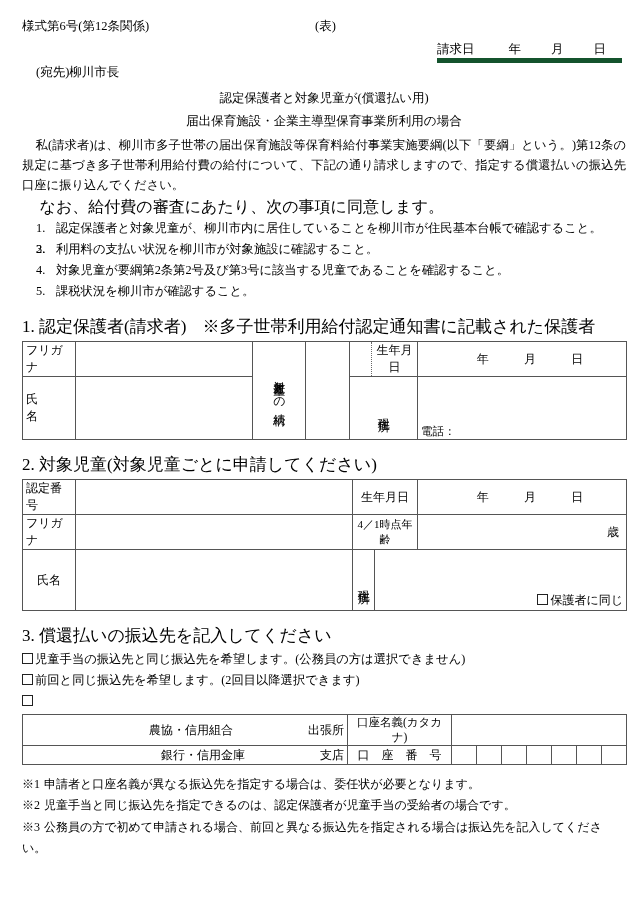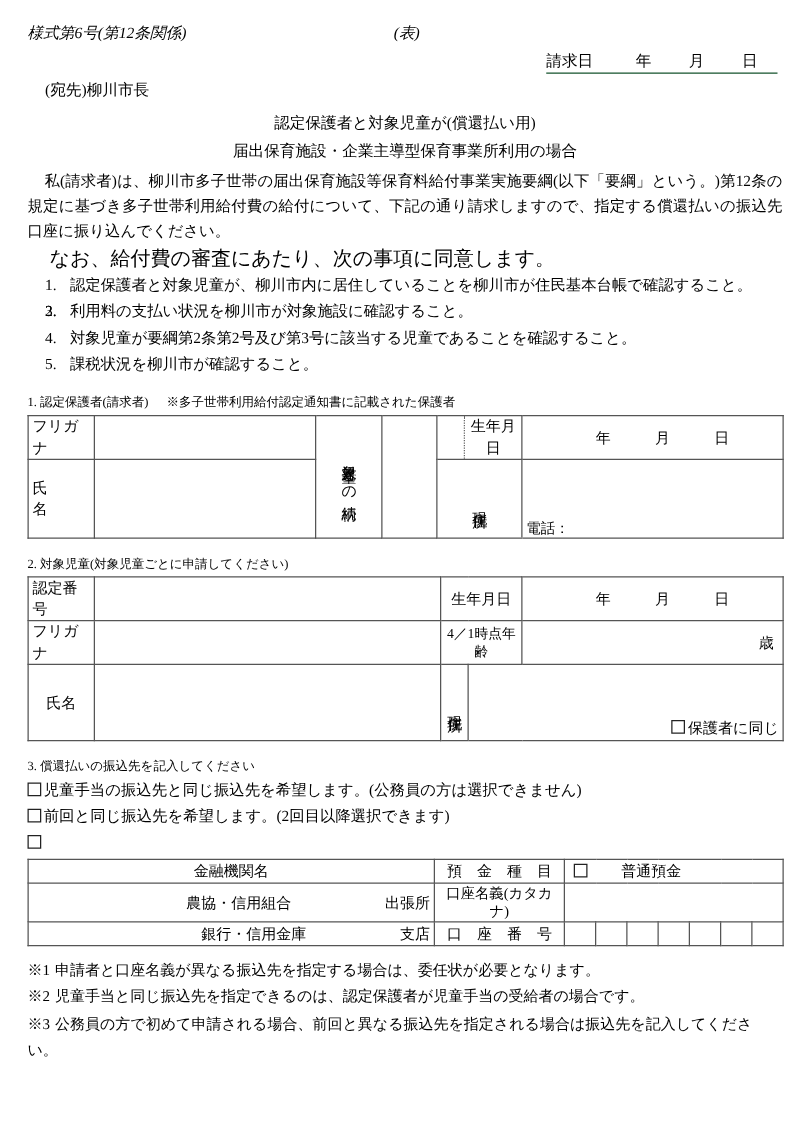--- a/index.html
+++ b/index.html
@@ -26,38 +26,37 @@
     left: 22px;
     top: 18px;
     width: 604px;
   }
 
   
   .row-head {
     position: relative;
     height: 20px;
     font-size: 12.5px;
-    font-style: italic;
   }
   .form-no {
     position: absolute;
     left: 0;
     top: 0;
   }
   .omote {
     position: absolute;
     left: 293px;
     top: 0;
   }
   .claim-date {
     position: absolute;
     left: 415px;
     top: 22px;
     width: 185px;
-    border-bottom: 1px solid #14532d;
+    border-bottom: 5px solid #14532d;
     font-size: 12.5px;
     height: 18px;
     display: flex;
     align-items: flex-end;
   }
   .claim-date .lbl { margin-right: 34px; }
   .claim-date .y { margin-right: 30px; }
   .claim-date .m { margin-right: 30px; }
 
   .addressee {
@@ -98,21 +97,21 @@
     position: relative;
   }
   ol.consent li .num {
     position: absolute;
     left: 14px;
     top: 0;
   }
 
   
   .sec-head {
-    font-size: 10px;
+    font-size: 17px;
     margin-top: 13px;
     margin-bottom: 3px;
   }
   .sec-head .note { margin-left: 12px; }
 
   
   table.form {
     border-collapse: collapse;
     width: 604px;
     table-layout: fixed;
@@ -338,28 +337,20 @@
       <col style="width:25px">
           <col style="width:25px">
           <col style="width:25px">
           <col style="width:25px">
       <col style="width:25px">
           <col style="width:25px">
           <col style="width:25px">
     </colgroup>
     <tbody>
       <tr>
-        <td class="sh" style="height:18px">金融機関名</td>
-        <td class="sh">預　金　種　目</td>
-        <td colspan="7">
-          <span class="box" style="margin-left:4px"></span>
-          <span style="margin-left:22px">普通預金</span>
-        </td>
-      </tr>
-      <tr>
         <td class="rgt dot-t" style="height:18px">
           <span style="position:relative;left:-72px">農協・信用組合</span>
           <span>出張所</span>
         </td>
         <td class="sh" style="font-size:11.5px">口座名義(カタカナ)</td>
         <td colspan="7"></td>
       </tr>
       <tr>
         <td class="rgt dot-b" style="height:18px">
           <span style="position:relative;left:-72px">銀行・信用金庫</span>

